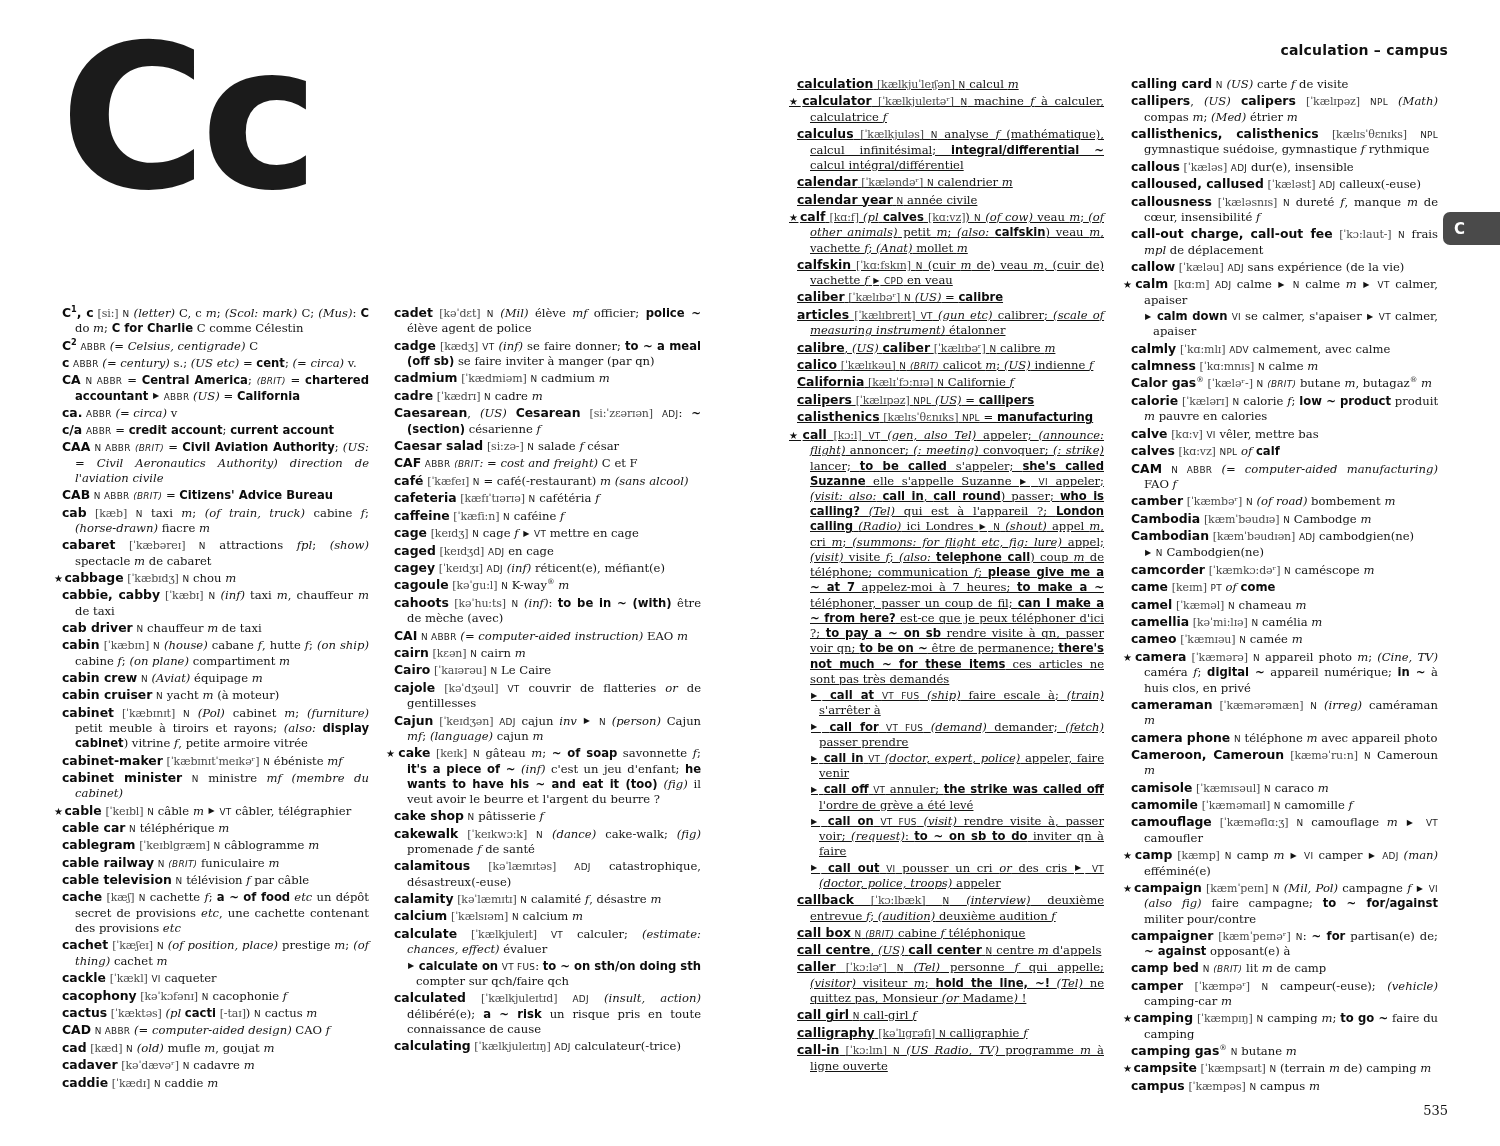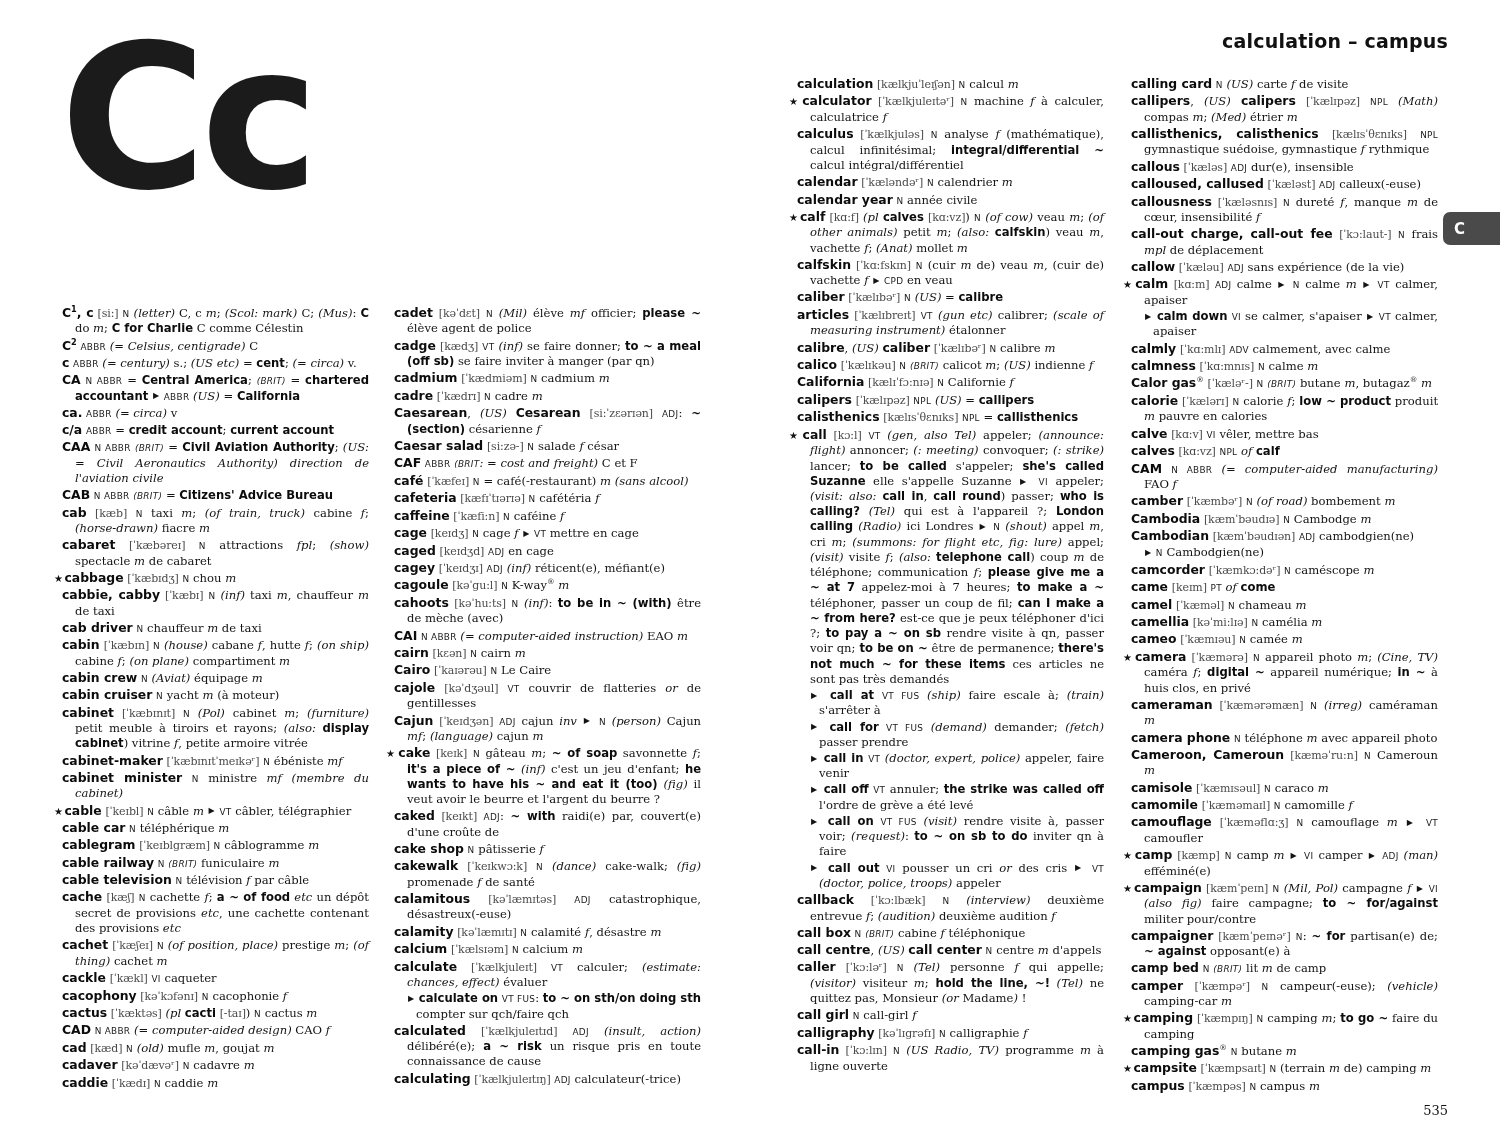--- a/index.html
+++ b/index.html
@@ -12,25 +12,25 @@
     height: 1146px;
     font-family: "DejaVu Sans", sans-serif;
     color: #111111;
     position: relative;
     overflow: hidden;
   }
 
   
   #running-head {
     position: absolute;
-    top: 30px;
+    top: 42px;
     right: 52px;
     font-family: "DejaVu Sans", sans-serif;
     font-weight: bold;
-    font-size: 19px;
+    font-size: 14px;
     letter-spacing: 0.2px;
     color: #111;
     white-space: nowrap;
   }
 
   
   #letter-head {
     position: absolute;
     left: 60px;
     top: 18px;
@@ -78,21 +78,21 @@
     font-family: "DejaVu Serif", serif;
     font-size: 11.6px;
     line-height: 1.315;
     text-align: justify;
     -webkit-hyphens: auto;
     hyphens: auto;
     color: #131313;
   }
   #col-1 { left: 62px;   top: 305px;  height: 790px; }
   #col-2 { left: 394px;  top: 305px;  height: 790px; }
-  #col-3 { left: 797px;  top: 76px;   height: 1018px; }
+  #col-3 { left: 797px;  top: 76px;   height: 1018px; text-decoration: underline; }
   #col-4 { left: 1131px; top: 76px;   height: 1018px; }
 
   .entry {
     margin: 0 0 1.0px 0;
     padding-left: 13px;
     text-indent: -13px;
   }
   .entry.star { padding-left: 13px; text-indent: -21px; }
   .entry.sub  { padding-left: 22px; text-indent: -9px; margin-top: 0.5px; }
 
@@ -175,42 +175,41 @@
     <p class="entry"><span class="hw">cachet</span> <span class="ph">[ˈkæʃeɪ]</span> <span class="pos">n</span> <span class="it">(of position, place)</span> prestige <span class="it">m</span>; <span class="it">(of thing)</span> cachet <span class="it">m</span></p>
     <p class="entry"><span class="hw">cackle</span> <span class="ph">[ˈkækl]</span> <span class="pos">vi</span> caqueter</p>
     <p class="entry"><span class="hw">cacophony</span> <span class="ph">[kəˈkɔfənɪ]</span> <span class="pos">n</span> cacophonie <span class="it">f</span></p>
     <p class="entry"><span class="hw">cactus</span> <span class="ph">[ˈkæktəs]</span> <span class="it">(pl</span> <span class="hw2">cacti</span> <span class="ph">[-taɪ]</span>) <span class="pos">n</span> cactus <span class="it">m</span></p>
     <p class="entry"><span class="hw">CAD</span> <span class="pos">n abbr</span> <span class="it">(= computer-aided design)</span> CAO <span class="it">f</span></p>
     <p class="entry"><span class="hw">cad</span> <span class="ph">[kæd]</span> <span class="pos">n</span> <span class="it">(old)</span> mufle <span class="it">m</span>, goujat <span class="it">m</span></p>
     <p class="entry"><span class="hw">cadaver</span> <span class="ph">[kəˈdævəʳ]</span> <span class="pos">n</span> cadavre <span class="it">m</span></p>
     <p class="entry"><span class="hw">caddie</span> <span class="ph">[ˈkædɪ]</span> <span class="pos">n</span> caddie <span class="it">m</span></p>
   </div>
 <div class="col" id="col-2">
-    <p class="entry"><span class="hw">cadet</span> <span class="ph">[kəˈdɛt]</span> <span class="pos">n</span> <span class="it">(Mil)</span> élève <span class="it">mf</span> officier; <span class="hw2">please ~</span> élève agent de police</p>
+    <p class="entry"><span class="hw">cadet</span> <span class="ph">[kəˈdɛt]</span> <span class="pos">n</span> <span class="it">(Mil)</span> élève <span class="it">mf</span> officier; <span class="hw2">police ~</span> élève agent de police</p>
     <p class="entry"><span class="hw">cadge</span> <span class="ph">[kædʒ]</span> <span class="pos">vt</span> <span class="it">(inf)</span> se faire donner; <span class="hw2">to ~ a meal (off sb)</span> se faire inviter à manger (par qn)</p>
     <p class="entry"><span class="hw">cadmium</span> <span class="ph">[ˈkædmiəm]</span> <span class="pos">n</span> cadmium <span class="it">m</span></p>
     <p class="entry"><span class="hw">cadre</span> <span class="ph">[ˈkædrɪ]</span> <span class="pos">n</span> cadre <span class="it">m</span></p>
     <p class="entry"><span class="hw">Caesarean</span>, <span class="it">(US)</span> <span class="hw">Cesarean</span> <span class="ph">[si:ˈzɛərɪən]</span> <span class="pos">adj</span>: <span class="hw2">~ (section)</span> césarienne <span class="it">f</span></p>
     <p class="entry"><span class="hw">Caesar salad</span> <span class="ph">[si:zə-]</span> <span class="pos">n</span> salade <span class="it">f</span> césar</p>
     <p class="entry"><span class="hw">CAF</span> <span class="pos">abbr</span> <span class="pos it">(Brit</span><span class="it">: = cost and freight)</span> C et F</p>
     <p class="entry"><span class="hw">café</span> <span class="ph">[ˈkæfeɪ]</span> <span class="pos">n</span> = café(-restaurant) <span class="it">m</span> <span class="it">(sans alcool)</span></p>
     <p class="entry"><span class="hw">cafeteria</span> <span class="ph">[kæfɪˈtɪərɪə]</span> <span class="pos">n</span> cafétéria <span class="it">f</span></p>
     <p class="entry"><span class="hw">caffeine</span> <span class="ph">[ˈkæfi:n]</span> <span class="pos">n</span> caféine <span class="it">f</span></p>
     <p class="entry"><span class="hw">cage</span> <span class="ph">[keɪdʒ]</span> <span class="pos">n</span> cage <span class="it">f</span> <span class="tri">▶</span> <span class="pos">vt</span> mettre en cage</p>
     <p class="entry"><span class="hw">caged</span> <span class="ph">[keɪdʒd]</span> <span class="pos">adj</span> en cage</p>
     <p class="entry"><span class="hw">cagey</span> <span class="ph">[ˈkeɪdʒɪ]</span> <span class="pos">adj</span> <span class="it">(inf)</span> réticent(e), méfiant(e)</p>
     <p class="entry"><span class="hw">cagoule</span> <span class="ph">[kəˈgu:l]</span> <span class="pos">n</span> K-way<sup>®</sup> <span class="it">m</span></p>
     <p class="entry"><span class="hw">cahoots</span> <span class="ph">[kəˈhu:ts]</span> <span class="pos">n</span> <span class="it">(inf)</span>: <span class="hw2">to be in ~ (with)</span> être de mèche (avec)</p>
     <p class="entry"><span class="hw">CAI</span> <span class="pos">n abbr</span> <span class="it">(= computer-aided instruction)</span> EAO <span class="it">m</span></p>
     <p class="entry"><span class="hw">cairn</span> <span class="ph">[kɛən]</span> <span class="pos">n</span> cairn <span class="it">m</span></p>
     <p class="entry"><span class="hw">Cairo</span> <span class="ph">[ˈkaɪərəu]</span> <span class="pos">n</span> Le Caire</p>
     <p class="entry"><span class="hw">cajole</span> <span class="ph">[kəˈdʒəul]</span> <span class="pos">vt</span> couvrir de flatteries <span class="it">or</span> de gentillesses</p>
     <p class="entry"><span class="hw">Cajun</span> <span class="ph">[ˈkeɪdʒən]</span> <span class="pos">adj</span> cajun <span class="it">inv</span> <span class="tri">▶</span> <span class="pos">n</span> <span class="it">(person)</span> Cajun <span class="it">mf</span>; <span class="it">(language)</span> cajun <span class="it">m</span></p>
     <p class="entry star"><span class="star-mark">★</span><span class="hw">cake</span> <span class="ph">[keɪk]</span> <span class="pos">n</span> gâteau <span class="it">m</span>; <span class="hw2">~ of soap</span> savonnette <span class="it">f</span>; <span class="hw2">it's a piece of ~</span> <span class="it">(inf)</span> c'est un jeu d'enfant; <span class="hw2">he wants to have his ~ and eat it (too)</span> <span class="it">(fig)</span> il veut avoir le beurre et l'argent du beurre ?</p>
-    <p class="entry"><span class="hw">caked</span> <span class="ph">[keɪkt]</span> <span class="pos">adj</span>: <span class="hw2">~ with</span> raidi(e) par, couvert(e) d'une croûte de</p>
     <p class="entry"><span class="hw">cake shop</span> <span class="pos">n</span> pâtisserie <span class="it">f</span></p>
     <p class="entry"><span class="hw">cakewalk</span> <span class="ph">[ˈkeɪkwɔ:k]</span> <span class="pos">n</span> <span class="it">(dance)</span> cake-walk; <span class="it">(fig)</span> promenade <span class="it">f</span> de santé</p>
     <p class="entry"><span class="hw">calamitous</span> <span class="ph">[kəˈlæmɪtəs]</span> <span class="pos">adj</span> catastrophique, désastreux(-euse)</p>
     <p class="entry"><span class="hw">calamity</span> <span class="ph">[kəˈlæmɪtɪ]</span> <span class="pos">n</span> calamité <span class="it">f</span>, désastre <span class="it">m</span></p>
     <p class="entry"><span class="hw">calcium</span> <span class="ph">[ˈkælsɪəm]</span> <span class="pos">n</span> calcium <span class="it">m</span></p>
     <p class="entry"><span class="hw">calculate</span> <span class="ph">[ˈkælkjuleɪt]</span> <span class="pos">vt</span> calculer; <span class="it">(estimate: chances, effect)</span> évaluer</p>
     <p class="entry sub"><span class="tri">▶</span> <span class="hw2">calculate on</span> <span class="pos">vt fus</span>: <span class="hw2">to ~ on sth/on doing sth</span> compter sur qch/faire qch</p>
     <p class="entry"><span class="hw">calculated</span> <span class="ph">[ˈkælkjuleɪtɪd]</span> <span class="pos">adj</span> <span class="it">(insult, action)</span> délibéré(e); <span class="hw2">a ~ risk</span> un risque pris en toute connaissance de cause</p>
     <p class="entry"><span class="hw">calculating</span> <span class="ph">[ˈkælkjuleɪtɪŋ]</span> <span class="pos">adj</span> calculateur(-trice)</p>
   </div>
@@ -221,21 +220,21 @@
     <p class="entry"><span class="hw">calendar</span> <span class="ph">[ˈkæləndəʳ]</span> <span class="pos">n</span> calendrier <span class="it">m</span></p>
     <p class="entry"><span class="hw">calendar year</span> <span class="pos">n</span> année civile</p>
     <p class="entry star"><span class="star-mark">★</span><span class="hw">calf</span> <span class="ph">[kɑ:f]</span> <span class="it">(pl</span> <span class="hw2">calves</span> <span class="ph">[kɑ:vz]</span>) <span class="pos">n</span> <span class="it">(of cow)</span> veau <span class="it">m</span>; <span class="it">(of other animals)</span> petit <span class="it">m</span>; <span class="it">(also:</span> <span class="hw2">calfskin</span>) veau <span class="it">m</span>, vachette <span class="it">f</span>; <span class="it">(Anat)</span> mollet <span class="it">m</span></p>
     <p class="entry"><span class="hw">calfskin</span> <span class="ph">[ˈkɑ:fskɪn]</span> <span class="pos">n</span> (cuir <span class="it">m</span> de) veau <span class="it">m</span>, (cuir de) vachette <span class="it">f</span> <span class="tri">▶</span> <span class="pos">cpd</span> en veau</p>
     <p class="entry"><span class="hw">caliber</span> <span class="ph">[ˈkælɪbəʳ]</span> <span class="pos">n</span> <span class="it">(US)</span> = <span class="hw2">calibre</span></p>
     <p class="entry"><span class="hw">articles</span> <span class="ph">[ˈkælɪbreɪt]</span> <span class="pos">vt</span> <span class="it">(gun etc)</span> calibrer; <span class="it">(scale of measuring instrument)</span> étalonner</p>
     <p class="entry"><span class="hw">calibre</span>, <span class="it">(US)</span> <span class="hw">caliber</span> <span class="ph">[ˈkælɪbəʳ]</span> <span class="pos">n</span> calibre <span class="it">m</span></p>
     <p class="entry"><span class="hw">calico</span> <span class="ph">[ˈkælɪkəu]</span> <span class="pos">n</span> <span class="pos it">(Brit)</span> calicot <span class="it">m</span>; <span class="it">(US)</span> indienne <span class="it">f</span></p>
     <p class="entry"><span class="hw">California</span> <span class="ph">[kælɪˈfɔ:nɪə]</span> <span class="pos">n</span> Californie <span class="it">f</span></p>
     <p class="entry"><span class="hw">calipers</span> <span class="ph">[ˈkælɪpəz]</span> <span class="pos">npl</span> <span class="it">(US)</span> = <span class="hw2">callipers</span></p>
-    <p class="entry"><span class="hw">calisthenics</span> <span class="ph">[kælɪsˈθɛnɪks]</span> <span class="pos">npl</span> = <span class="hw2">callisthenics</span></p>
+    <p class="entry"><span class="hw">calisthenics</span> <span class="ph">[kælɪsˈθɛnɪks]</span> <span class="pos">npl</span> = <span class="hw2">manufacturing</span></p>
     <p class="entry star"><span class="star-mark">★</span><span class="hw">call</span> <span class="ph">[kɔ:l]</span> <span class="pos">vt</span> <span class="it">(gen, also Tel)</span> appeler; <span class="it">(announce: flight)</span> annoncer; <span class="it">(: meeting)</span> convoquer; <span class="it">(: strike)</span> lancer; <span class="hw2">to be called</span> s'appeler; <span class="hw2">she's called Suzanne</span> elle s'appelle Suzanne <span class="tri">▶</span> <span class="pos">vi</span> appeler; <span class="it">(visit: also:</span> <span class="hw2">call in</span>, <span class="hw2">call round</span>) passer; <span class="hw2">who is calling?</span> <span class="it">(Tel)</span> qui est à l'appareil ?; <span class="hw2">London calling</span> <span class="it">(Radio)</span> ici Londres <span class="tri">▶</span> <span class="pos">n</span> <span class="it">(shout)</span> appel <span class="it">m</span>, cri <span class="it">m</span>; <span class="it">(summons: for flight etc, fig: lure)</span> appel; <span class="it">(visit)</span> visite <span class="it">f</span>; <span class="it">(also:</span> <span class="hw2">telephone call</span>) coup <span class="it">m</span> de téléphone; communication <span class="it">f</span>; <span class="hw2">please give me a ~ at 7</span> appelez-moi à 7 heures; <span class="hw2">to make a ~</span> téléphoner, passer un coup de fil; <span class="hw2">can I make a ~ from here?</span> est-ce que je peux téléphoner d'ici ?; <span class="hw2">to pay a ~ on sb</span> rendre visite à qn, passer voir qn; <span class="hw2">to be on ~</span> être de permanence; <span class="hw2">there's not much ~ for these items</span> ces articles ne sont pas très demandés</p>
     <p class="entry sub"><span class="tri">▶</span> <span class="hw2">call at</span> <span class="pos">vt fus</span> <span class="it">(ship)</span> faire escale à; <span class="it">(train)</span> s'arrêter à</p>
     <p class="entry sub"><span class="tri">▶</span> <span class="hw2">call for</span> <span class="pos">vt fus</span> <span class="it">(demand)</span> demander; <span class="it">(fetch)</span> passer prendre</p>
     <p class="entry sub"><span class="tri">▶</span> <span class="hw2">call in</span> <span class="pos">vt</span> <span class="it">(doctor, expert, police)</span> appeler, faire venir</p>
     <p class="entry sub"><span class="tri">▶</span> <span class="hw2">call off</span> <span class="pos">vt</span> annuler; <span class="hw2">the strike was called off</span> l'ordre de grève a été levé</p>
     <p class="entry sub"><span class="tri">▶</span> <span class="hw2">call on</span> <span class="pos">vt fus</span> <span class="it">(visit)</span> rendre visite à, passer voir; <span class="it">(request)</span>: <span class="hw2">to ~ on sb to do</span> inviter qn à faire</p>
     <p class="entry sub"><span class="tri">▶</span> <span class="hw2">call out</span> <span class="pos">vi</span> pousser un cri <span class="it">or</span> des cris <span class="tri">▶</span> <span class="pos">vt</span> <span class="it">(doctor, police, troops)</span> appeler</p>
     <p class="entry"><span class="hw">callback</span> <span class="ph">[ˈkɔ:lbæk]</span> <span class="pos">n</span> <span class="it">(interview)</span> deuxième entrevue <span class="it">f</span>; <span class="it">(audition)</span> deuxième audition <span class="it">f</span></p>
     <p class="entry"><span class="hw">call box</span> <span class="pos">n</span> <span class="pos it">(Brit)</span> cabine <span class="it">f</span> téléphonique</p>
     <p class="entry"><span class="hw">call centre</span>, <span class="it">(US)</span> <span class="hw">call center</span> <span class="pos">n</span> centre <span class="it">m</span> d'appels</p>

